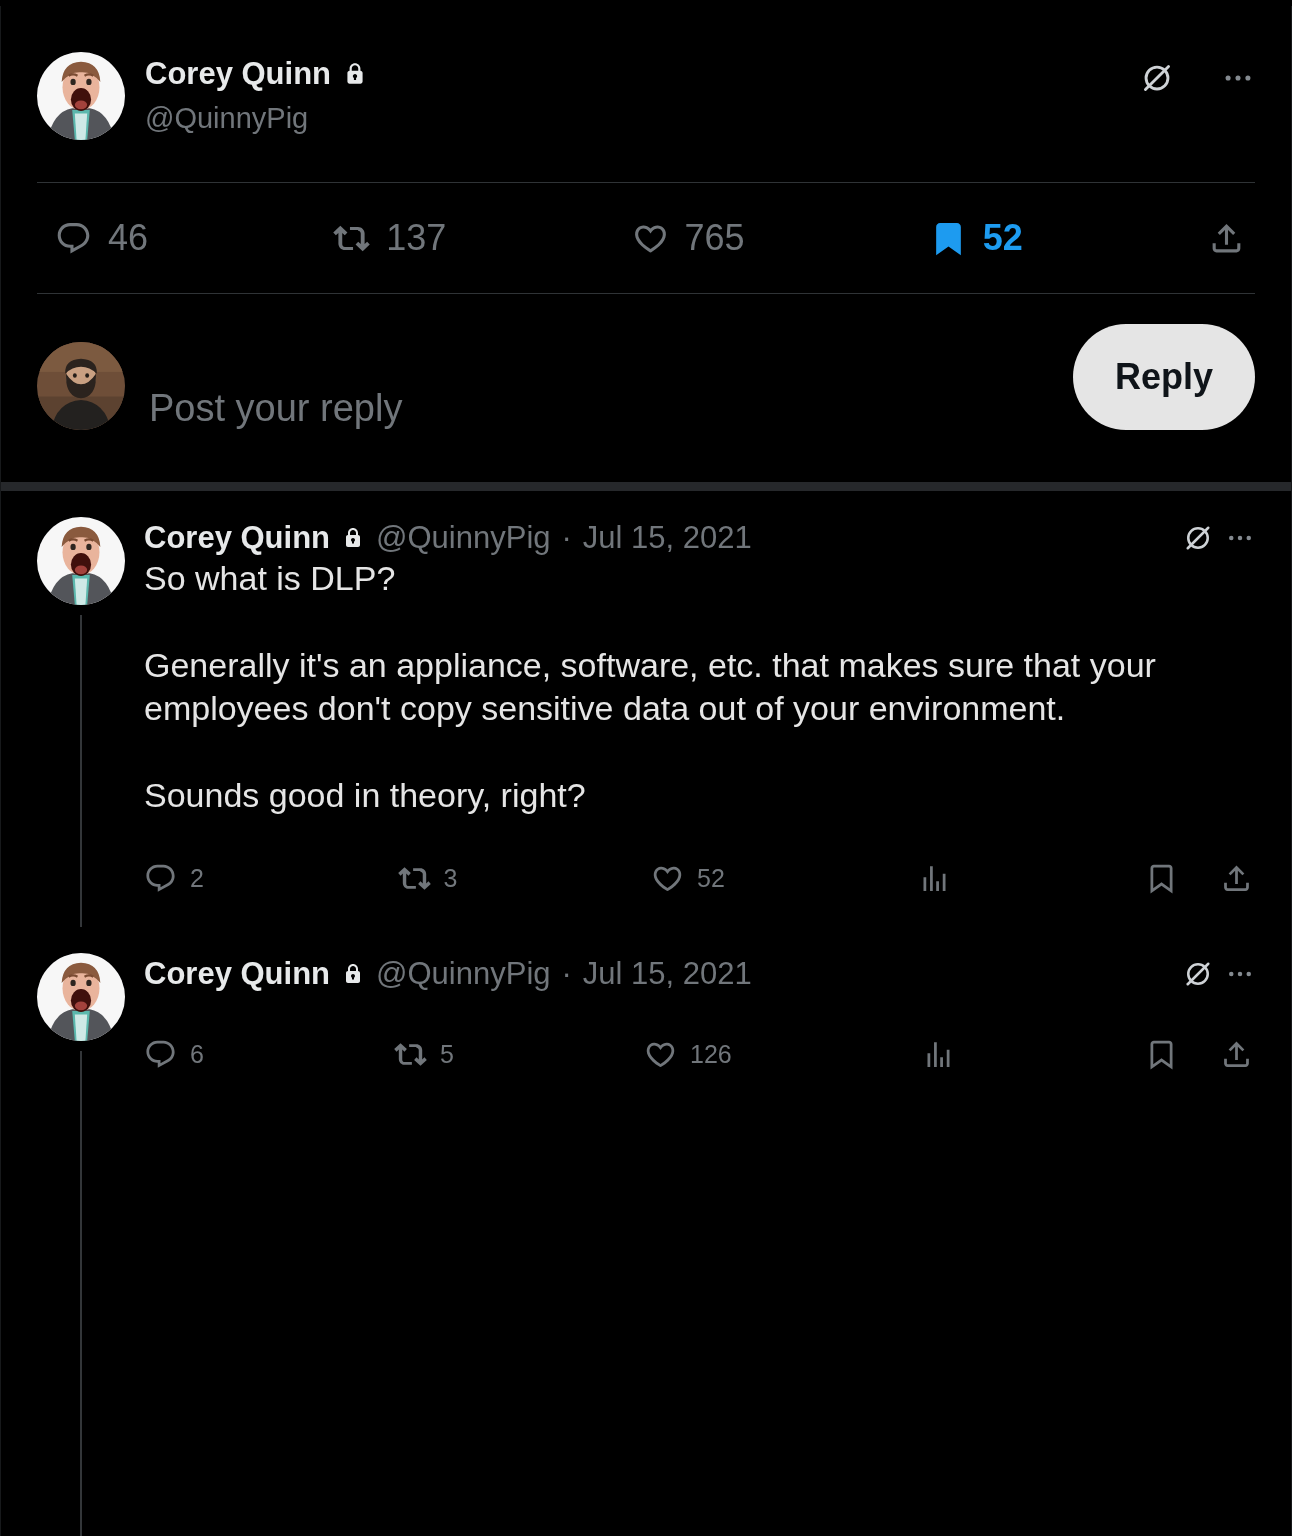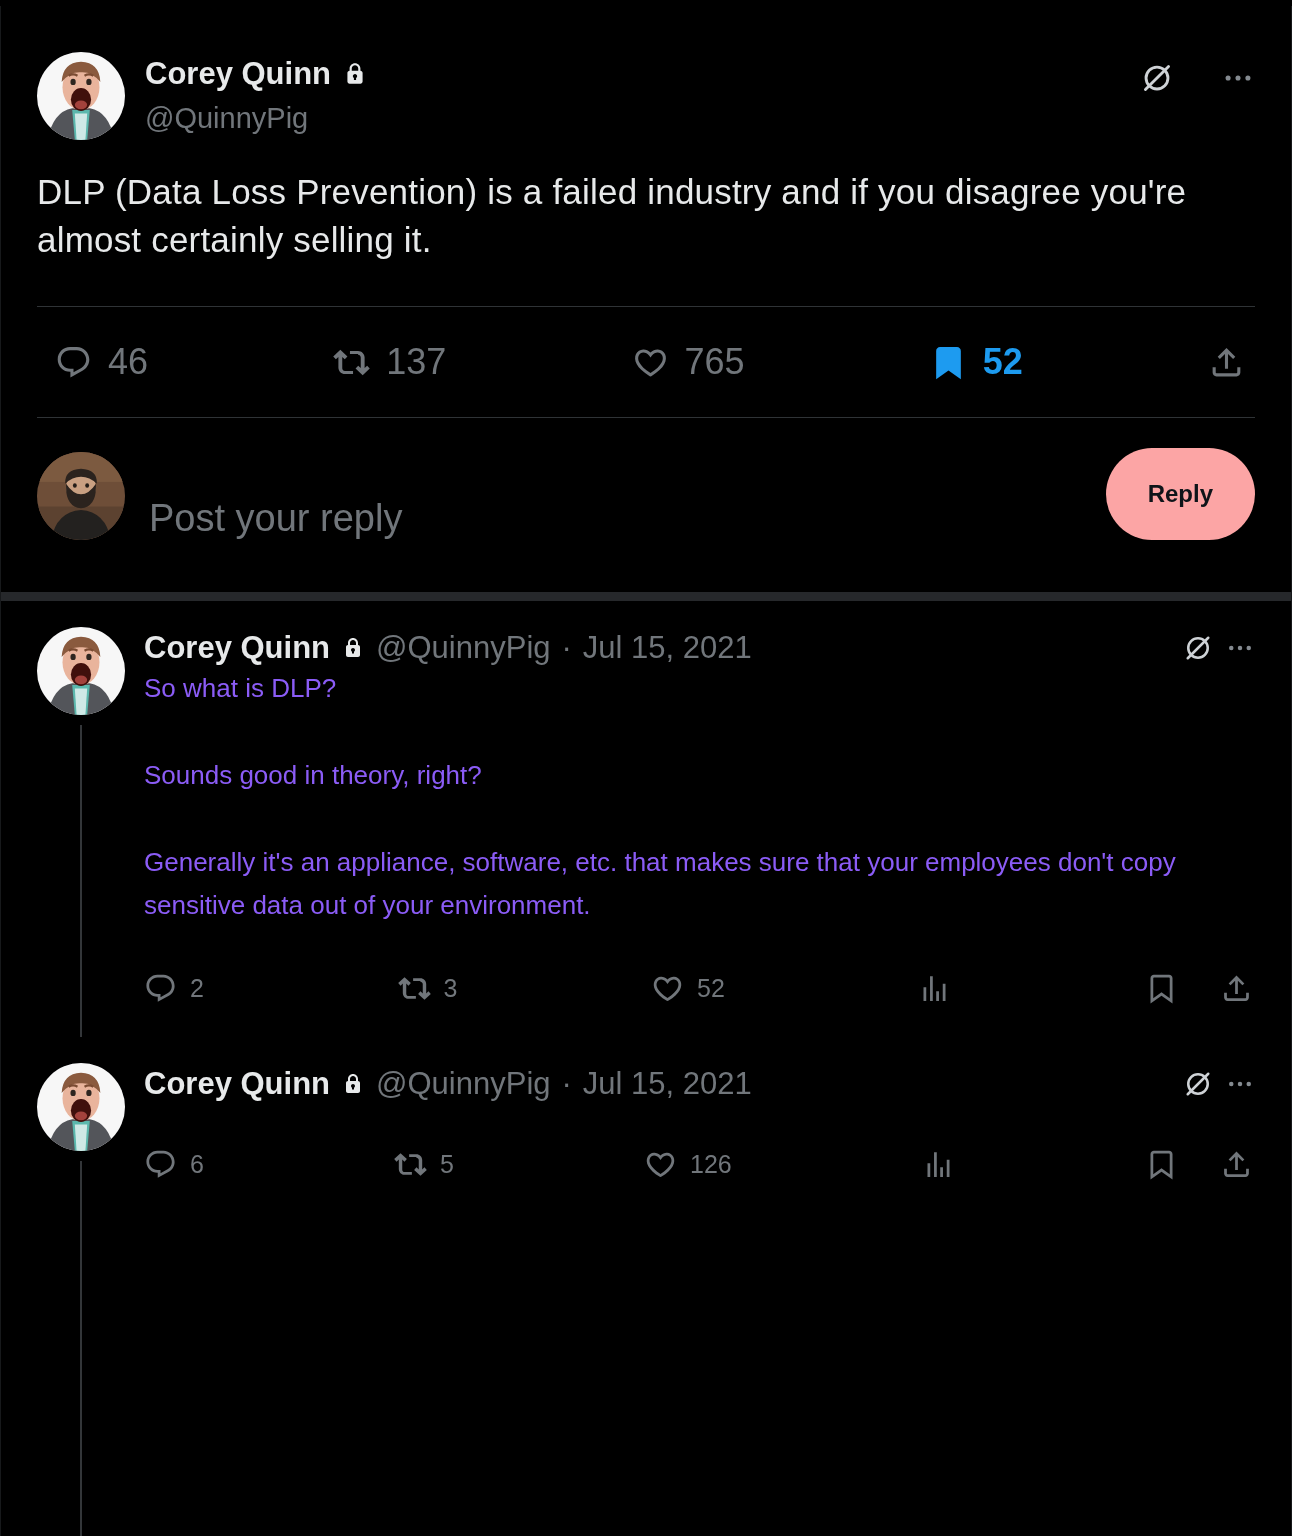--- a/index.html
+++ b/index.html
@@ -39,42 +39,42 @@
   .action { display:flex; align-items:center; gap:16px; color:#71767b; font-size:36px; cursor:pointer; }
   .action .ico { width:37px; height:37px; }
   .action .ico svg { width:100%; height:100%; display:block; }
   .action.bookmarked { color:#1d9bf0; }
   .action.bookmarked .cnt { font-weight:700; }
 
   .composer { display:flex; align-items:flex-end; padding:30px 0 52px 0; }
   .composer .avatar { width:88px; height:88px; }
   .composer-placeholder { flex:1; margin-left:24px; font-size:38px; color:#71767b; cursor:text; }
   .reply-btn {
-    background:#fca5a5; color:#0f1419; font-weight:700; font-size:24px;
+    background:#e5e5e5; color:#0f1419; font-weight:700; font-size:36px;
     font-family:inherit; border:none; border-radius:999px;
     padding:32px 42px; cursor:pointer; flex-shrink:0;
   }
 
   
   .section-gap { height:9px; background:#26282b; flex-shrink:0; }
 
   
   .reply { display:flex; padding:26px 36px 0 36px; }
   .reply.last { flex:1; }
   .gutter { width:88px; display:flex; flex-direction:column; align-items:center; flex-shrink:0; margin-right:19px; }
   .thread-line { width:2px; background:#333639; flex:1; margin-top:10px; min-height:20px; }
   .reply-content { flex:1; min-width:0; padding-top:2px; }
   .reply-head { display:flex; align-items:center; gap:11px; font-size:31px; line-height:38px; color:#71767b; }
   .reply-name { font-weight:700; color:#e7e9ea; cursor:pointer; }
   .reply-head .lock { width:24px; height:24px; }
   .reply-meta { color:#71767b; cursor:pointer; }
   .head-fill { flex:1; }
   .reply-head .grok-btn { width:32px; height:32px; }
   .reply-head .more-btn { width:30px; height:30px; }
-  .reply-body p { font-size:26px; line-height:43px; color:#8b5cf6; white-space:pre-line; }
+  .reply-body p { font-size:34px; line-height:43px; color:#e5e5e5; white-space:pre-line; }
   .reply-body .pgap { margin-top:44px; }
   .action-bar-reply {
     display:flex; align-items:center; justify-content:space-between;
     margin-top:26px; height:70px; padding-right:2px;
   }
   .action-bar-reply .action { font-size:25px; gap:13px; }
   .action-bar-reply .action .ico { width:33px; height:33px; }
   .tail-group { display:flex; align-items:center; gap:42px; }
   .reply-1 .action-bar-reply { margin-bottom:14px; }
 
@@ -178,21 +178,20 @@
             </svg>
           </span>
         <span class="more-btn">
             <svg>
               <use href="#i-more"></use>
             </svg>
           </span>
       </div>
     </div>
 
-    <div class="tweet-text">DLP (Data Loss Prevention) is a failed industry and if you disagree you're almost certainly selling it.</div>
 
     <div class="hr hr-1"></div>
 
     <div class="action-bar-main">
       <div class="action">
         <span class="ico">
             <svg>
               <use href="#i-reply"></use>
             </svg>
           </span>
@@ -273,22 +272,22 @@
             </svg>
           </span>
         <span class="more-btn">
             <svg>
               <use href="#i-more"></use>
             </svg>
           </span>
       </div>
       <div class="reply-body">
         <p>So what is DLP?</p>
+        <p class="pgap">Generally it's an appliance, software, etc. that makes sure that your employees don't copy sensitive data out of your environment.</p>
         <p class="pgap">Sounds good in theory, right?</p>
-        <p class="pgap">Generally it's an appliance, software, etc. that makes sure that your employees don't copy sensitive data out of your environment.</p>
       </div>
       <div class="action-bar-reply">
         <div class="action">
           <span class="ico">
               <svg>
                 <use href="#i-reply"></use>
               </svg>
             </span>
           <span class="cnt">2</span>
         </div>

